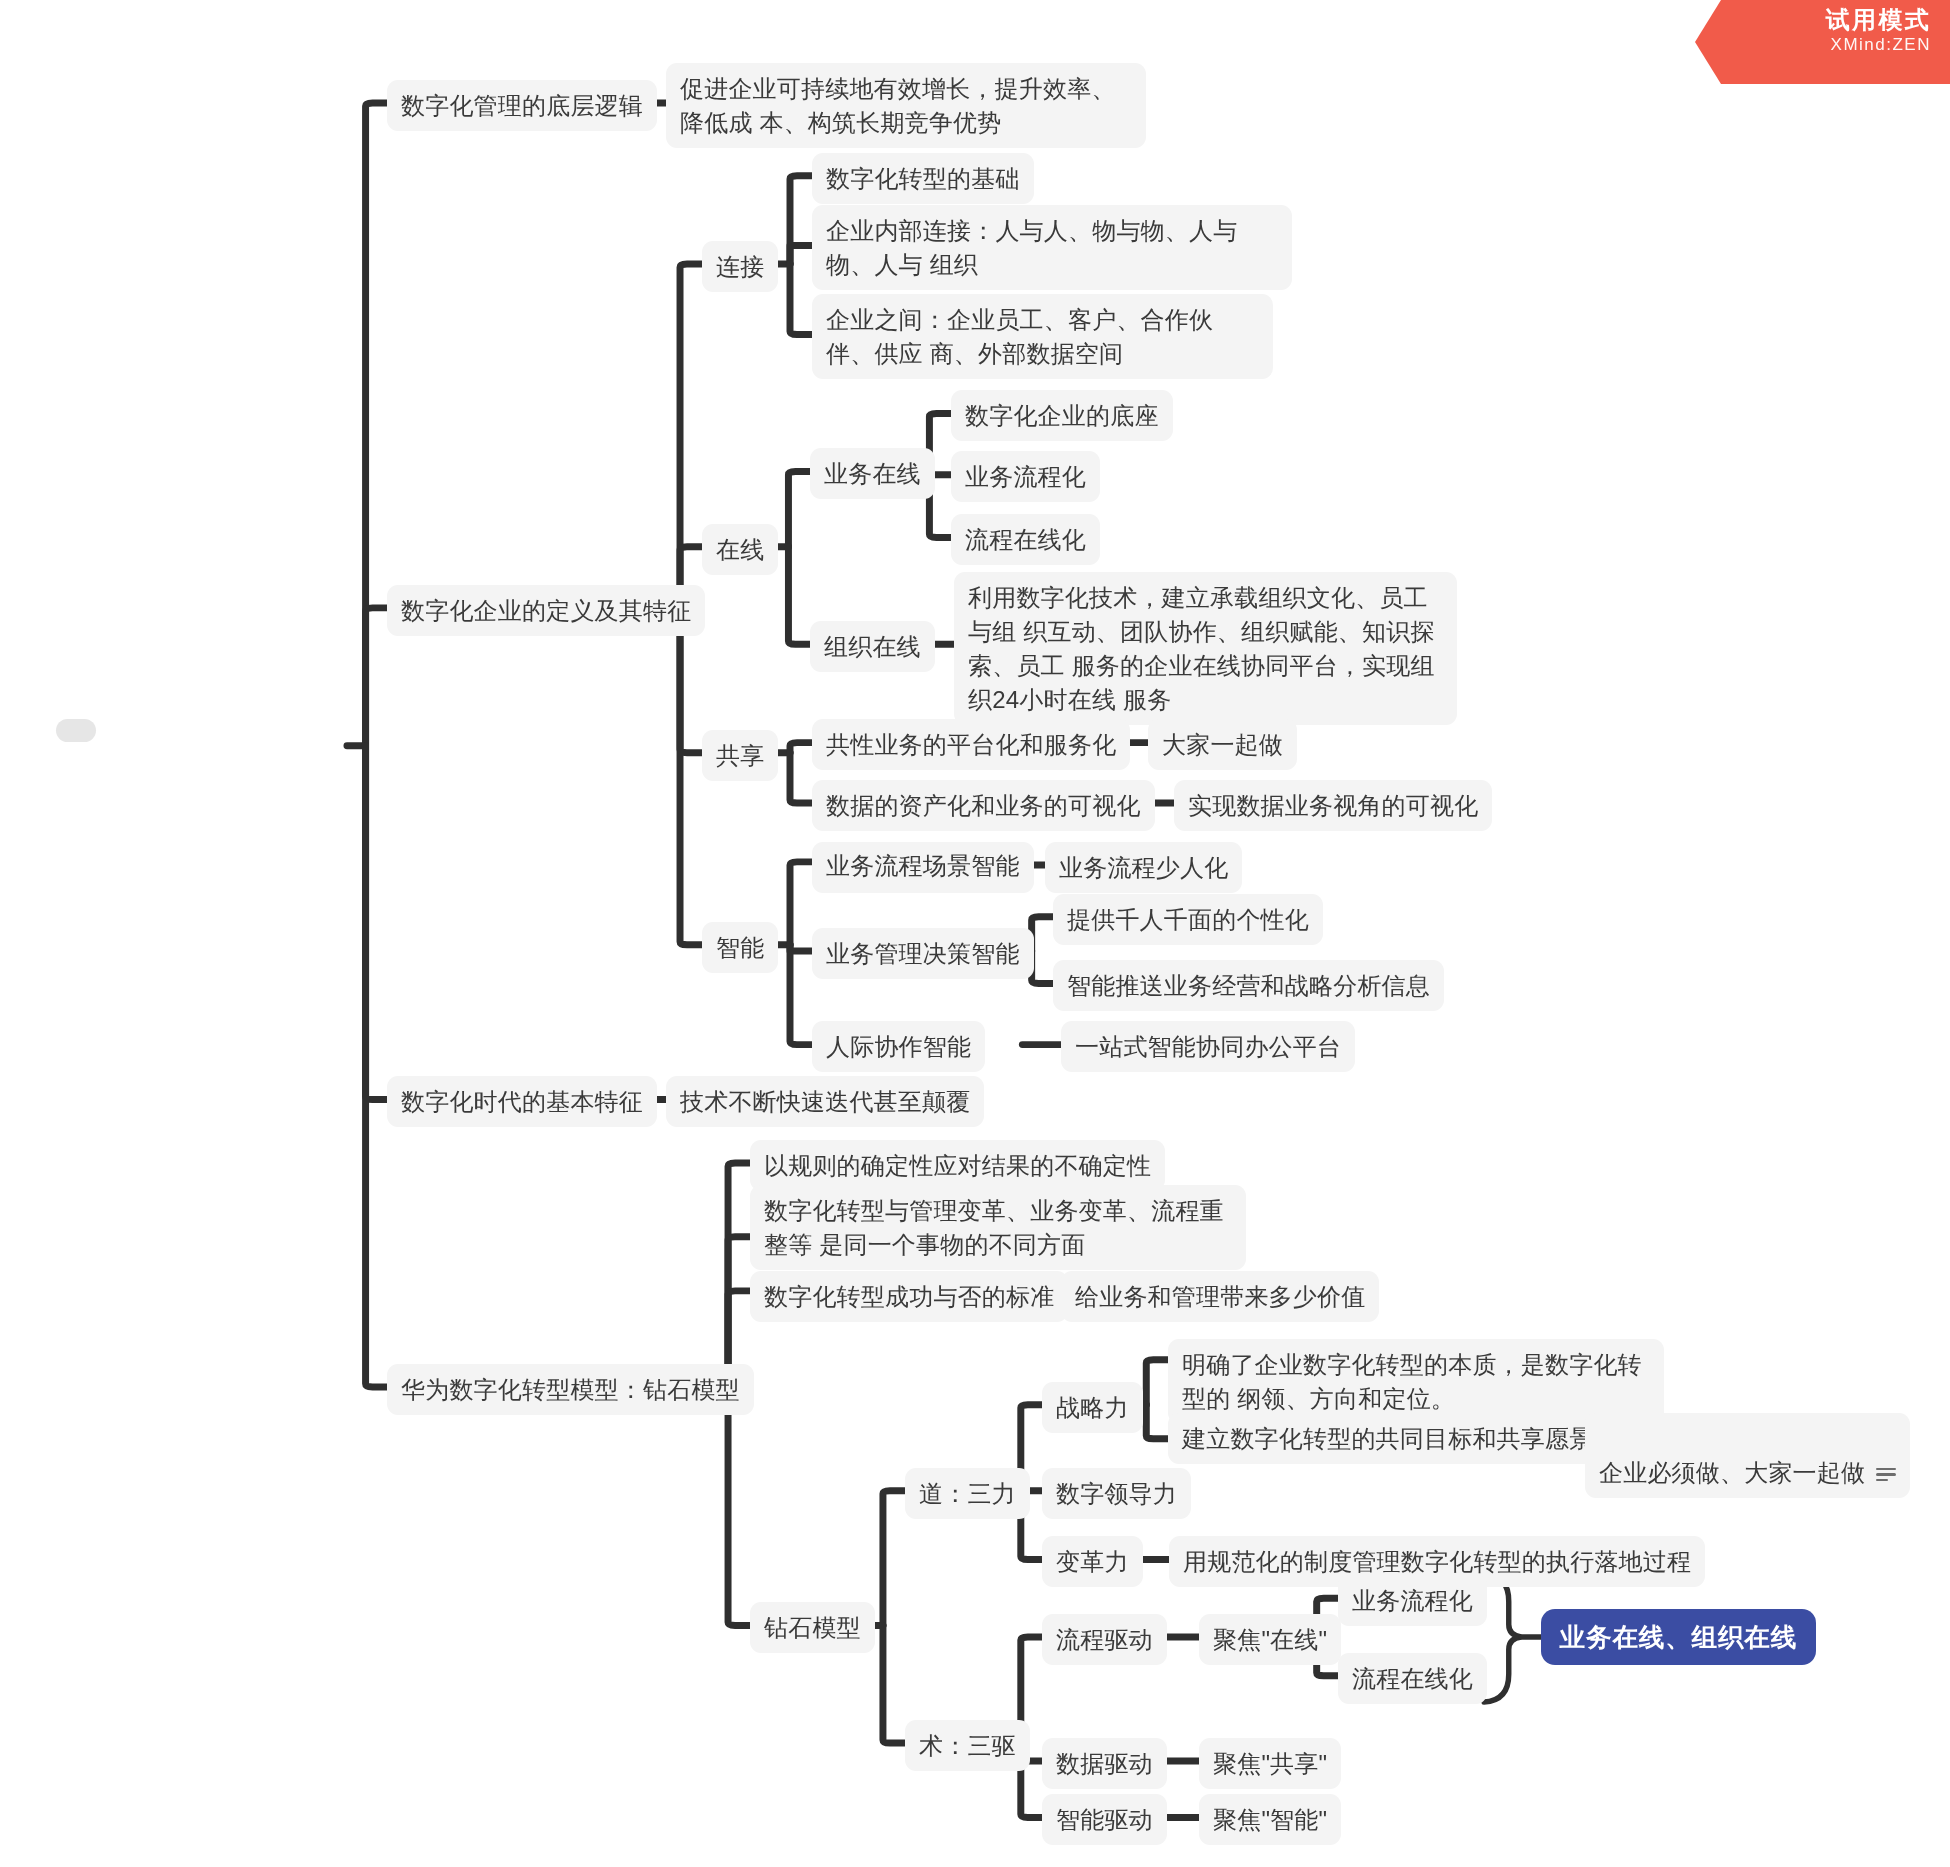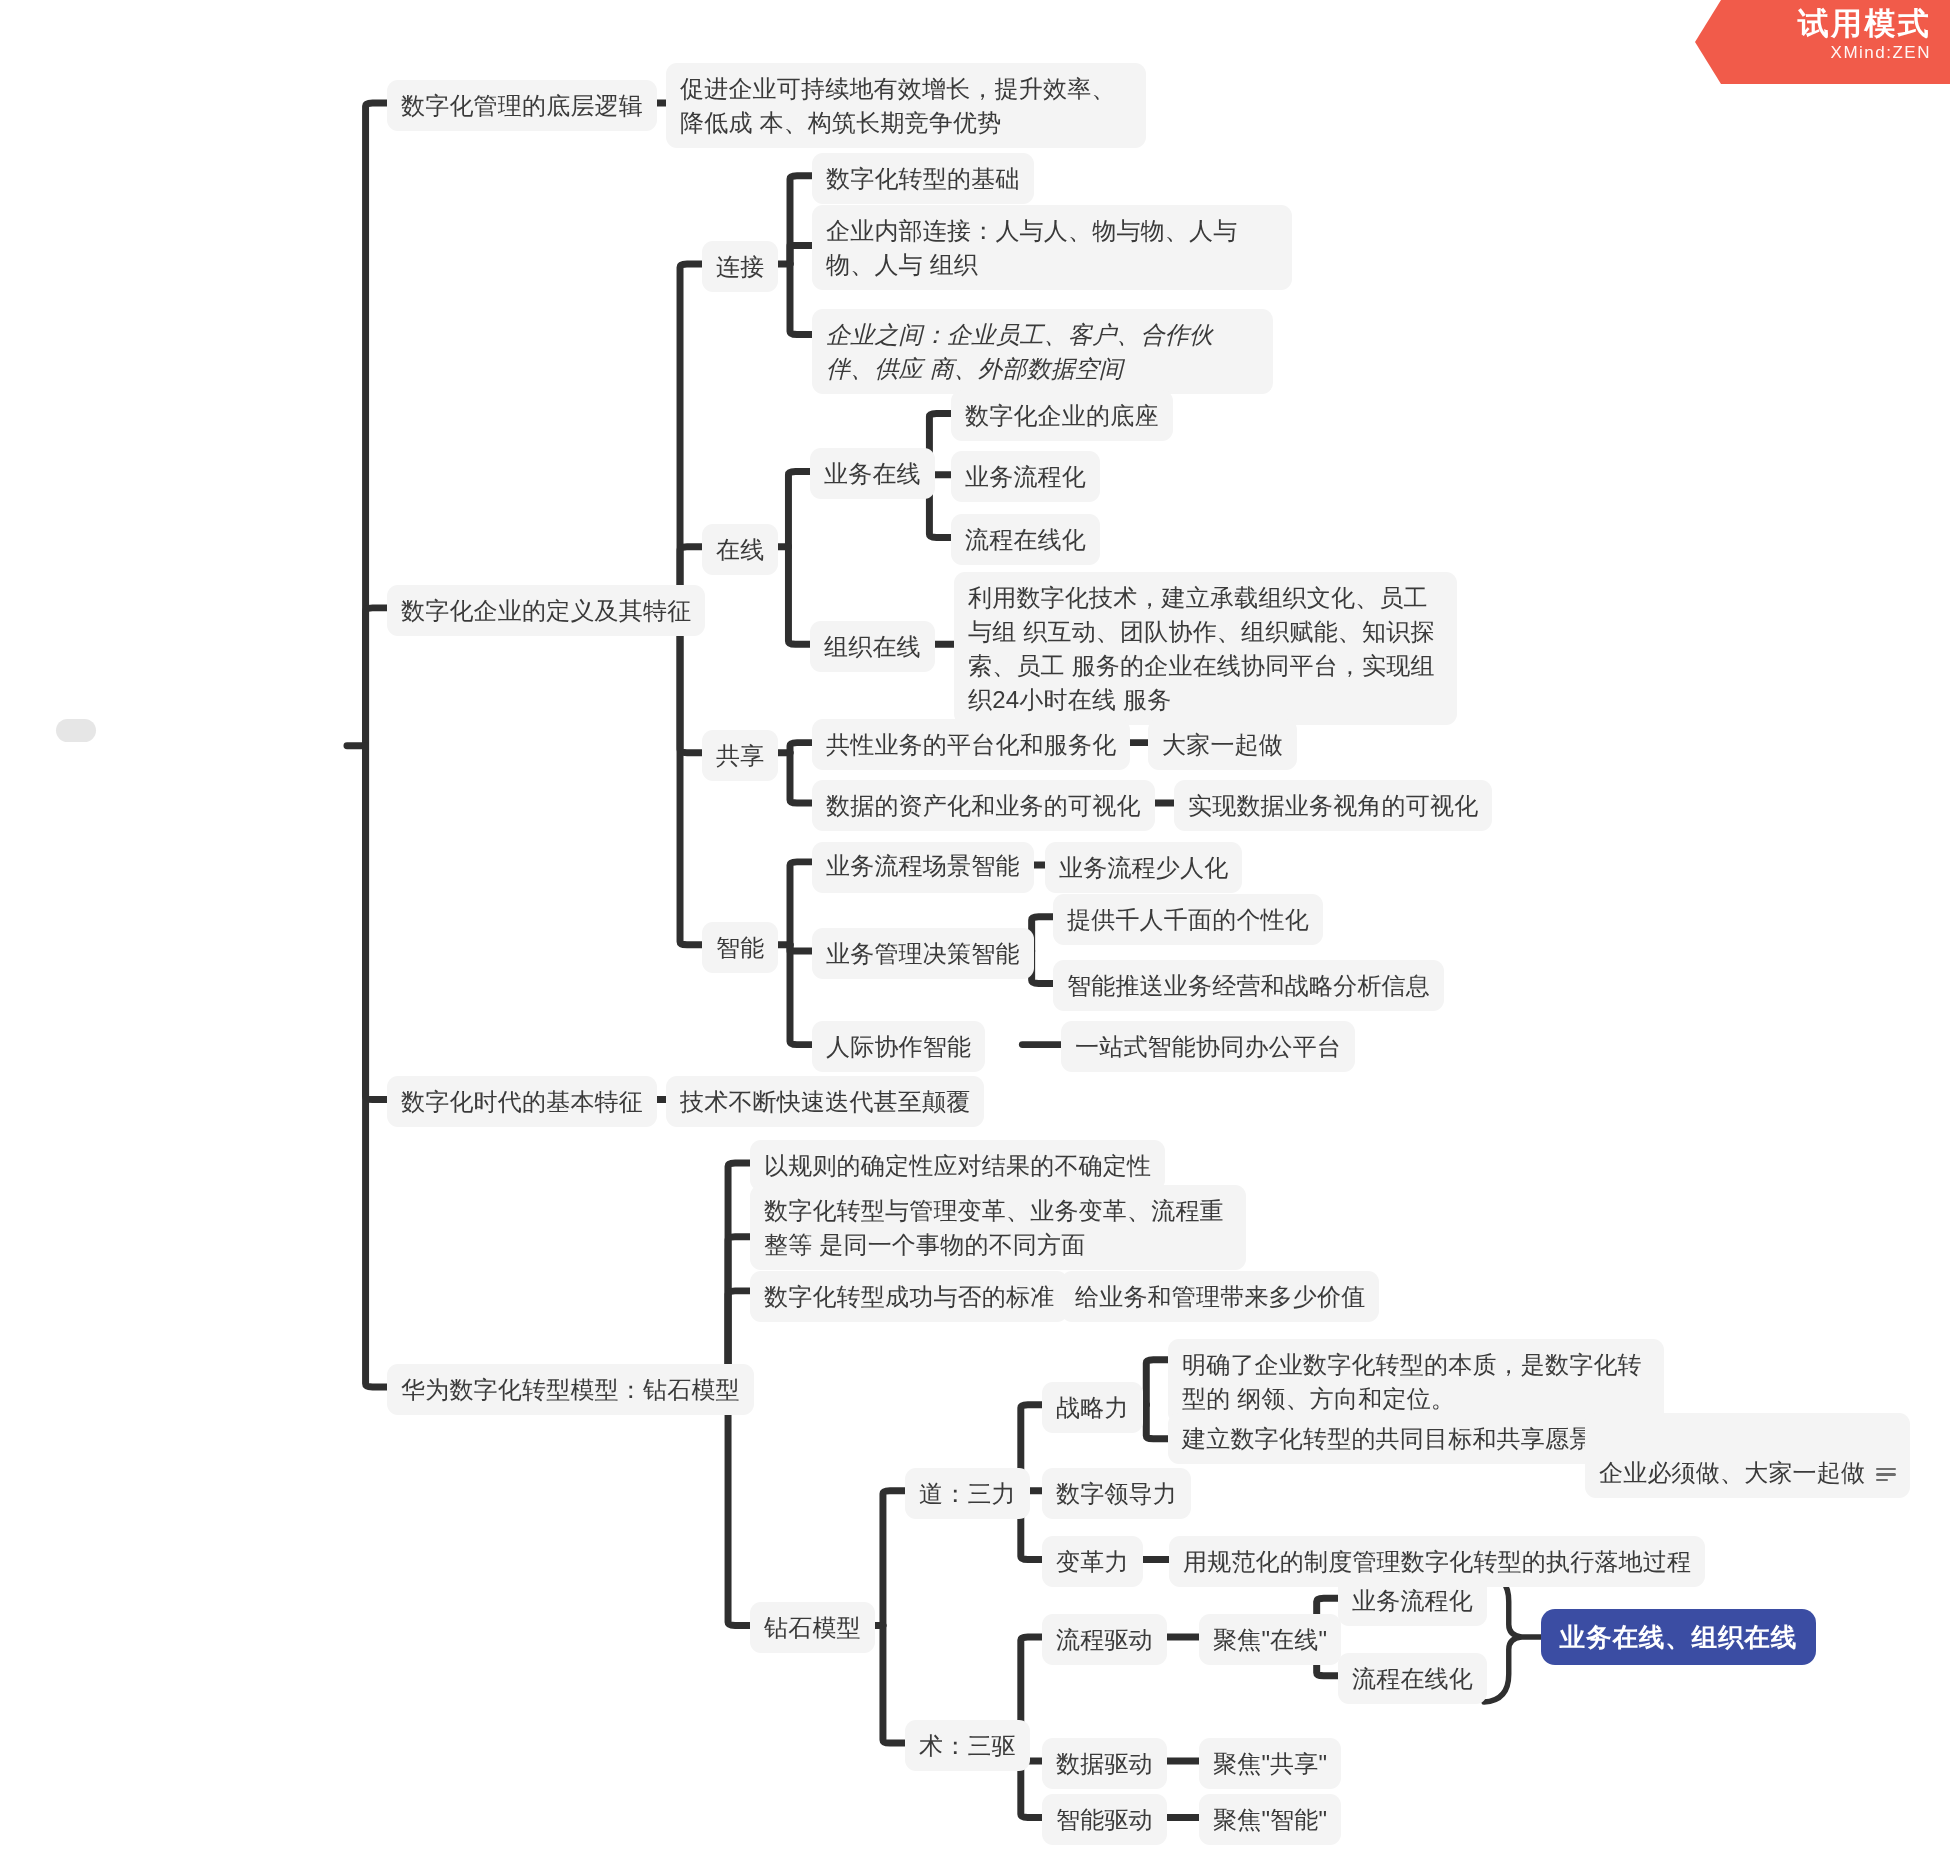--- a/index.html
+++ b/index.html
@@ -85,21 +85,21 @@
     color: #ffffff;
     border-top-left-radius: 4.6px;
     border-bottom-left-radius: 4.6px;
     -webkit-clip-path: polygon(26px 0, 100% 0, 100% 100%, 26px 100%, 0 50%);
     clip-path: polygon(26px 0, 100% 0, 100% 100%, 26px 100%, 0 50%);
     text-align: right;
     padding: 6.2px 20px 0 0;
     box-sizing: border-box;
   }
   #trial-badge .t1 {
-    font-size: 31px;
+    font-size: 24px;
     font-weight: bold;
     letter-spacing: 2.3px;
     line-height: 1.15;
   }
   #trial-badge .t2 {
     font-size: 17px;
     letter-spacing: 1.5px;
     margin-top: 1.5px;
     opacity: 0.95;
   }
@@ -219,21 +219,21 @@
   <div class="node" style="left:387px; top:80px;">数字化管理的底层逻辑</div>
   <div class="node wrap" style="left:666px; top:63px; width:480px;">促进企业可持续地有效增长，提升效率、降低成
 本、构筑长期竞争优势</div>
 
   <div class="node" style="left:387px; top:585px;">数字化企业的定义及其特征</div>
 
   <div class="node" style="left:702px; top:241px;">连接</div>
   <div class="node" style="left:812px; top:153px;">数字化转型的基础</div>
   <div class="node wrap" style="left:812px; top:205px; width:480px;">企业内部连接：人与人、物与物、人与物、人与
 组织</div>
-  <div class="node wrap" style="left:812px; top:309px; width:461px;font-style:italic;">企业之间：企业员工、客户、合作伙伴、供应
+  <div class="node wrap" style="left:812px; top:294px; width:461px;">企业之间：企业员工、客户、合作伙伴、供应
 商、外部数据空间</div>
 
   <div class="node" style="left:702px; top:524px;">在线</div>
   <div class="node" style="left:810px; top:448px;">业务在线</div>
   <div class="node" style="left:951px; top:390px;">数字化企业的底座</div>
   <div class="node" style="left:951px; top:451px;">业务流程化</div>
   <div class="node" style="left:951px; top:514px;">流程在线化</div>
   <div class="node" style="left:810px; top:621px;">组织在线</div>
   <div class="node wrap" style="left:954px; top:572px; width:503px;">利用数字化技术，建立承载组织文化、员工与组
 织互动、团队协作、组织赋能、知识探索、员工

